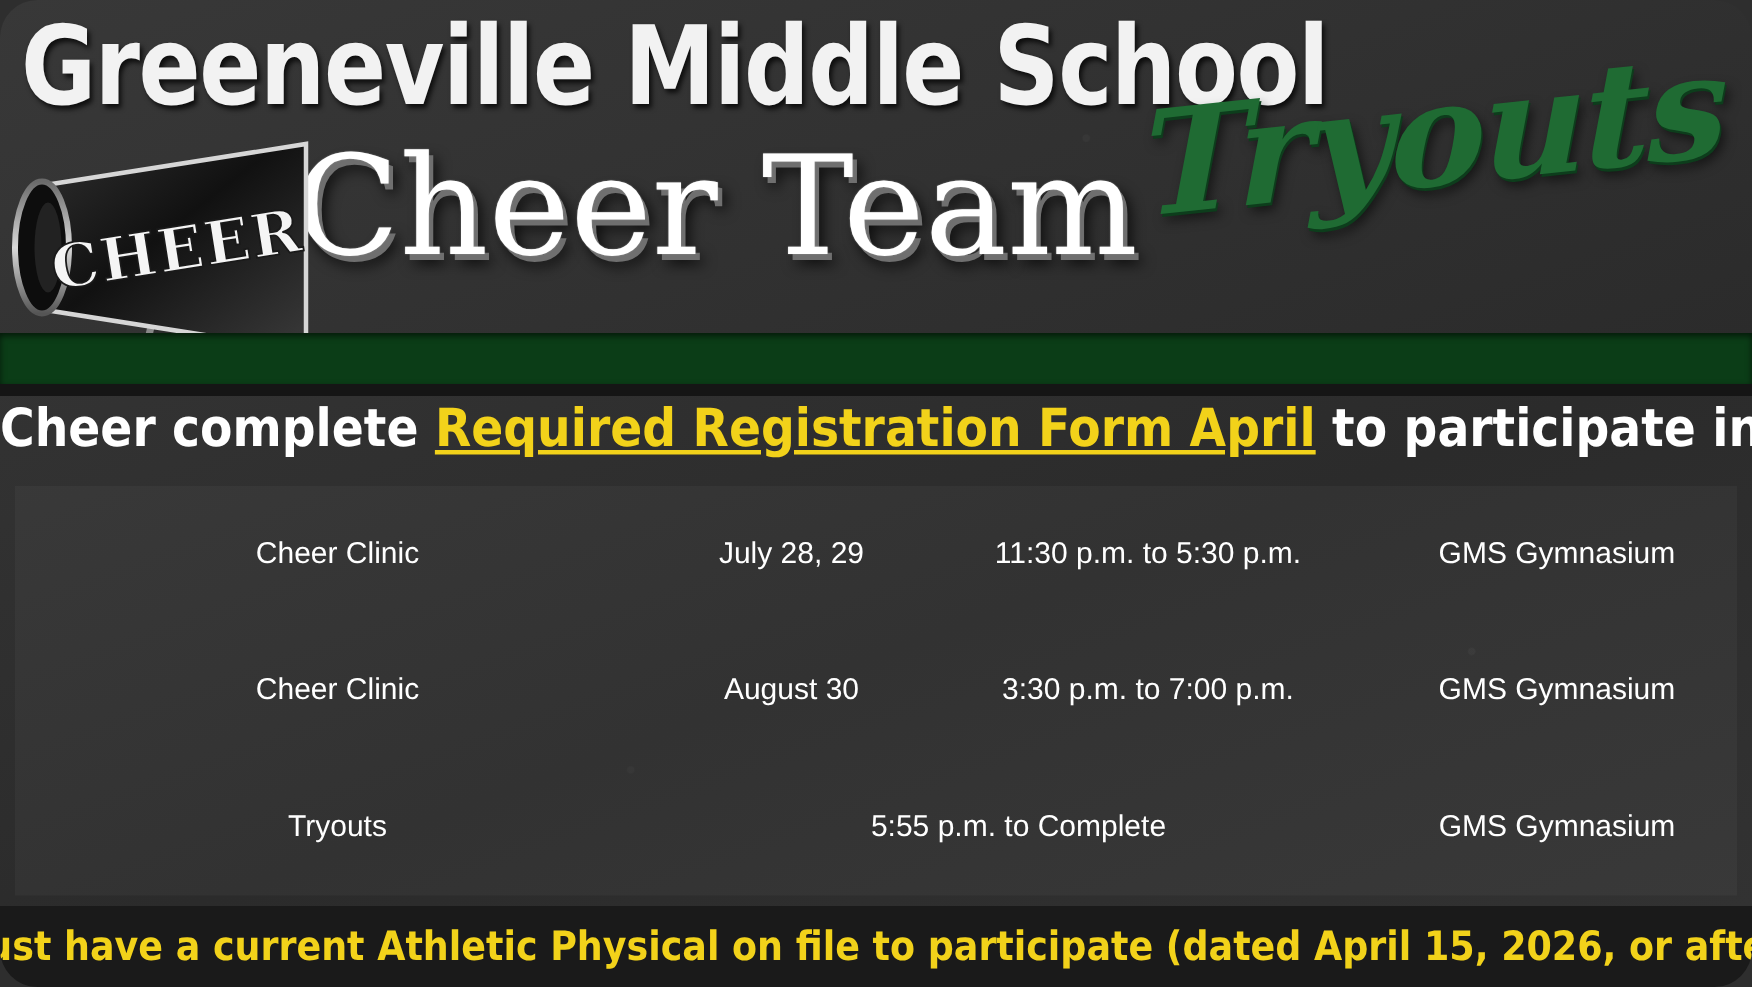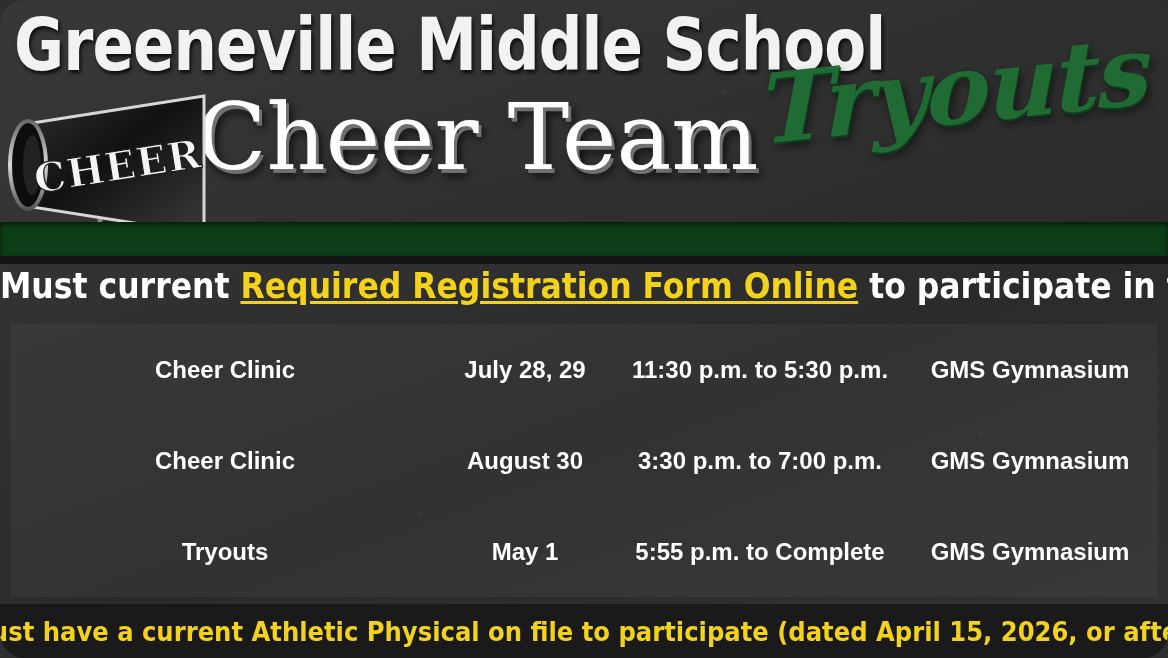--- a/index.html
+++ b/index.html
@@ -135,23 +135,24 @@
     left: 10px;
     top: 324px;
     width: 1148px;
     height: 273px;
     background: rgba(255,255,255,0.035);
   }
   .row {
     display: flex;
     align-items: center;
     height: 91px;
-    font-size: 24px;
-    font-weight: bold;
-    color: #ffffff;
+    font-size: 20px;
+    font-weight: normal;
+    color: #ffffff;
+    justify-content: space-between;
   }
   .c1 { width: 430px; text-align: center; }
   .c2 { width: 170px; text-align: center; }
   .c3 { width: 300px; text-align: center; }
   .c4 { width: 240px; text-align: center; }
 
   
   .footer {
     position: absolute;
     left: 0;
@@ -209,42 +210,41 @@
 
         <text x="112" y="92" transform="rotate(-9 112 92)" font-family="DejaVu Serif, Liberation Serif, serif" font-size="40" font-weight="bold" fill="#f5f5f5" stroke="#1a1a1a" stroke-width="1.2" text-anchor="middle" letter-spacing="1">CHEER</text>
       </svg>
     </div>
 
     <div class="green-bar"></div>
     <div class="black-strip"></div>
   </div>
 
   <div class="reg-line">
-    <span>Must current </span><span class="link">Required Registration Form Online</span><span> to participate in tryouts</span>
+    <span>Cheer complete </span><span class="link">Required Registration Form April</span><span> to participate in tryouts</span>
   </div>
 
   <div class="schedule">
 
     <div class="row">
       <div class="c1">Cheer Clinic</div>
       <div class="c2">July 28, 29</div>
       <div class="c3">11:30 p.m. to 5:30 p.m.</div>
       <div class="c4">GMS Gymnasium</div>
     </div>
 
     <div class="row">
       <div class="c1">Cheer Clinic</div>
       <div class="c2">August 30</div>
       <div class="c3">3:30 p.m. to 7:00 p.m.</div>
       <div class="c4">GMS Gymnasium</div>
     </div>
 
     <div class="row">
       <div class="c1">Tryouts</div>
-      <div class="c2">May 1</div>
       <div class="c3">5:55 p.m. to Complete</div>
       <div class="c4">GMS Gymnasium</div>
     </div>
 
   </div>
 
   <div class="footer">
     <div class="footer-text">Must have a current Athletic Physical on file to participate (dated April 15, 2026, or after)</div>
   </div>
 

